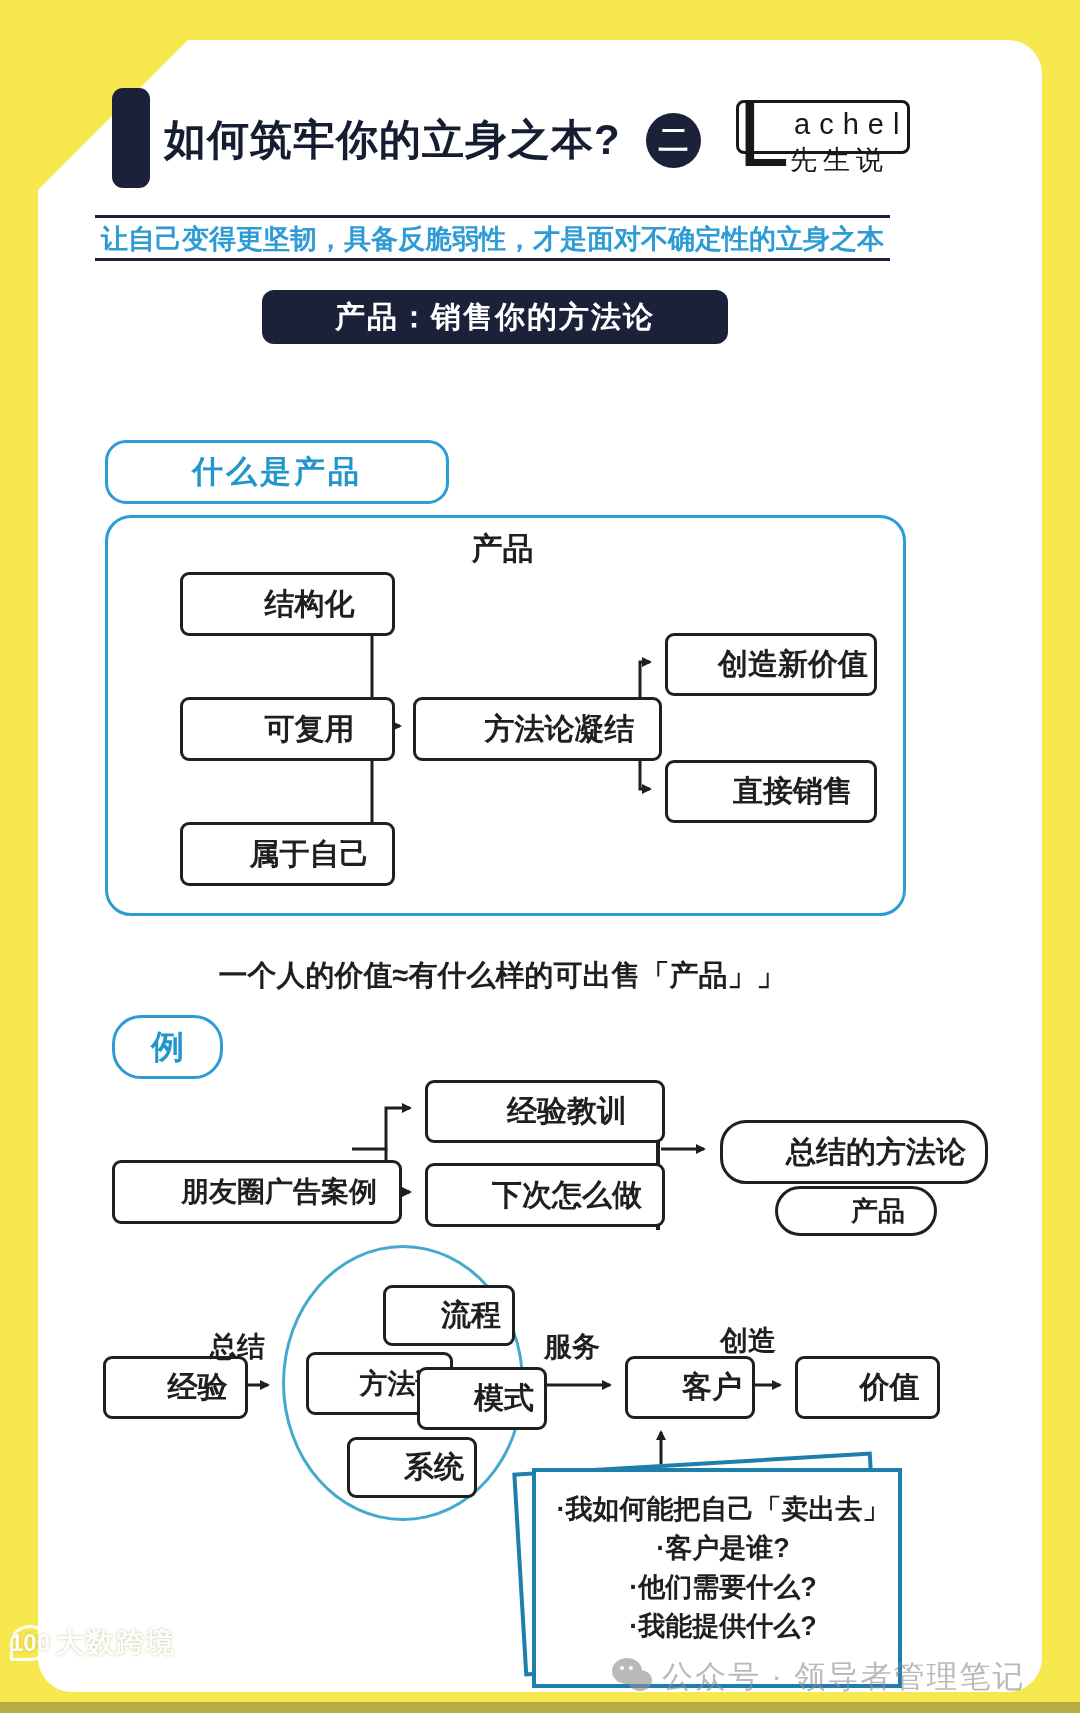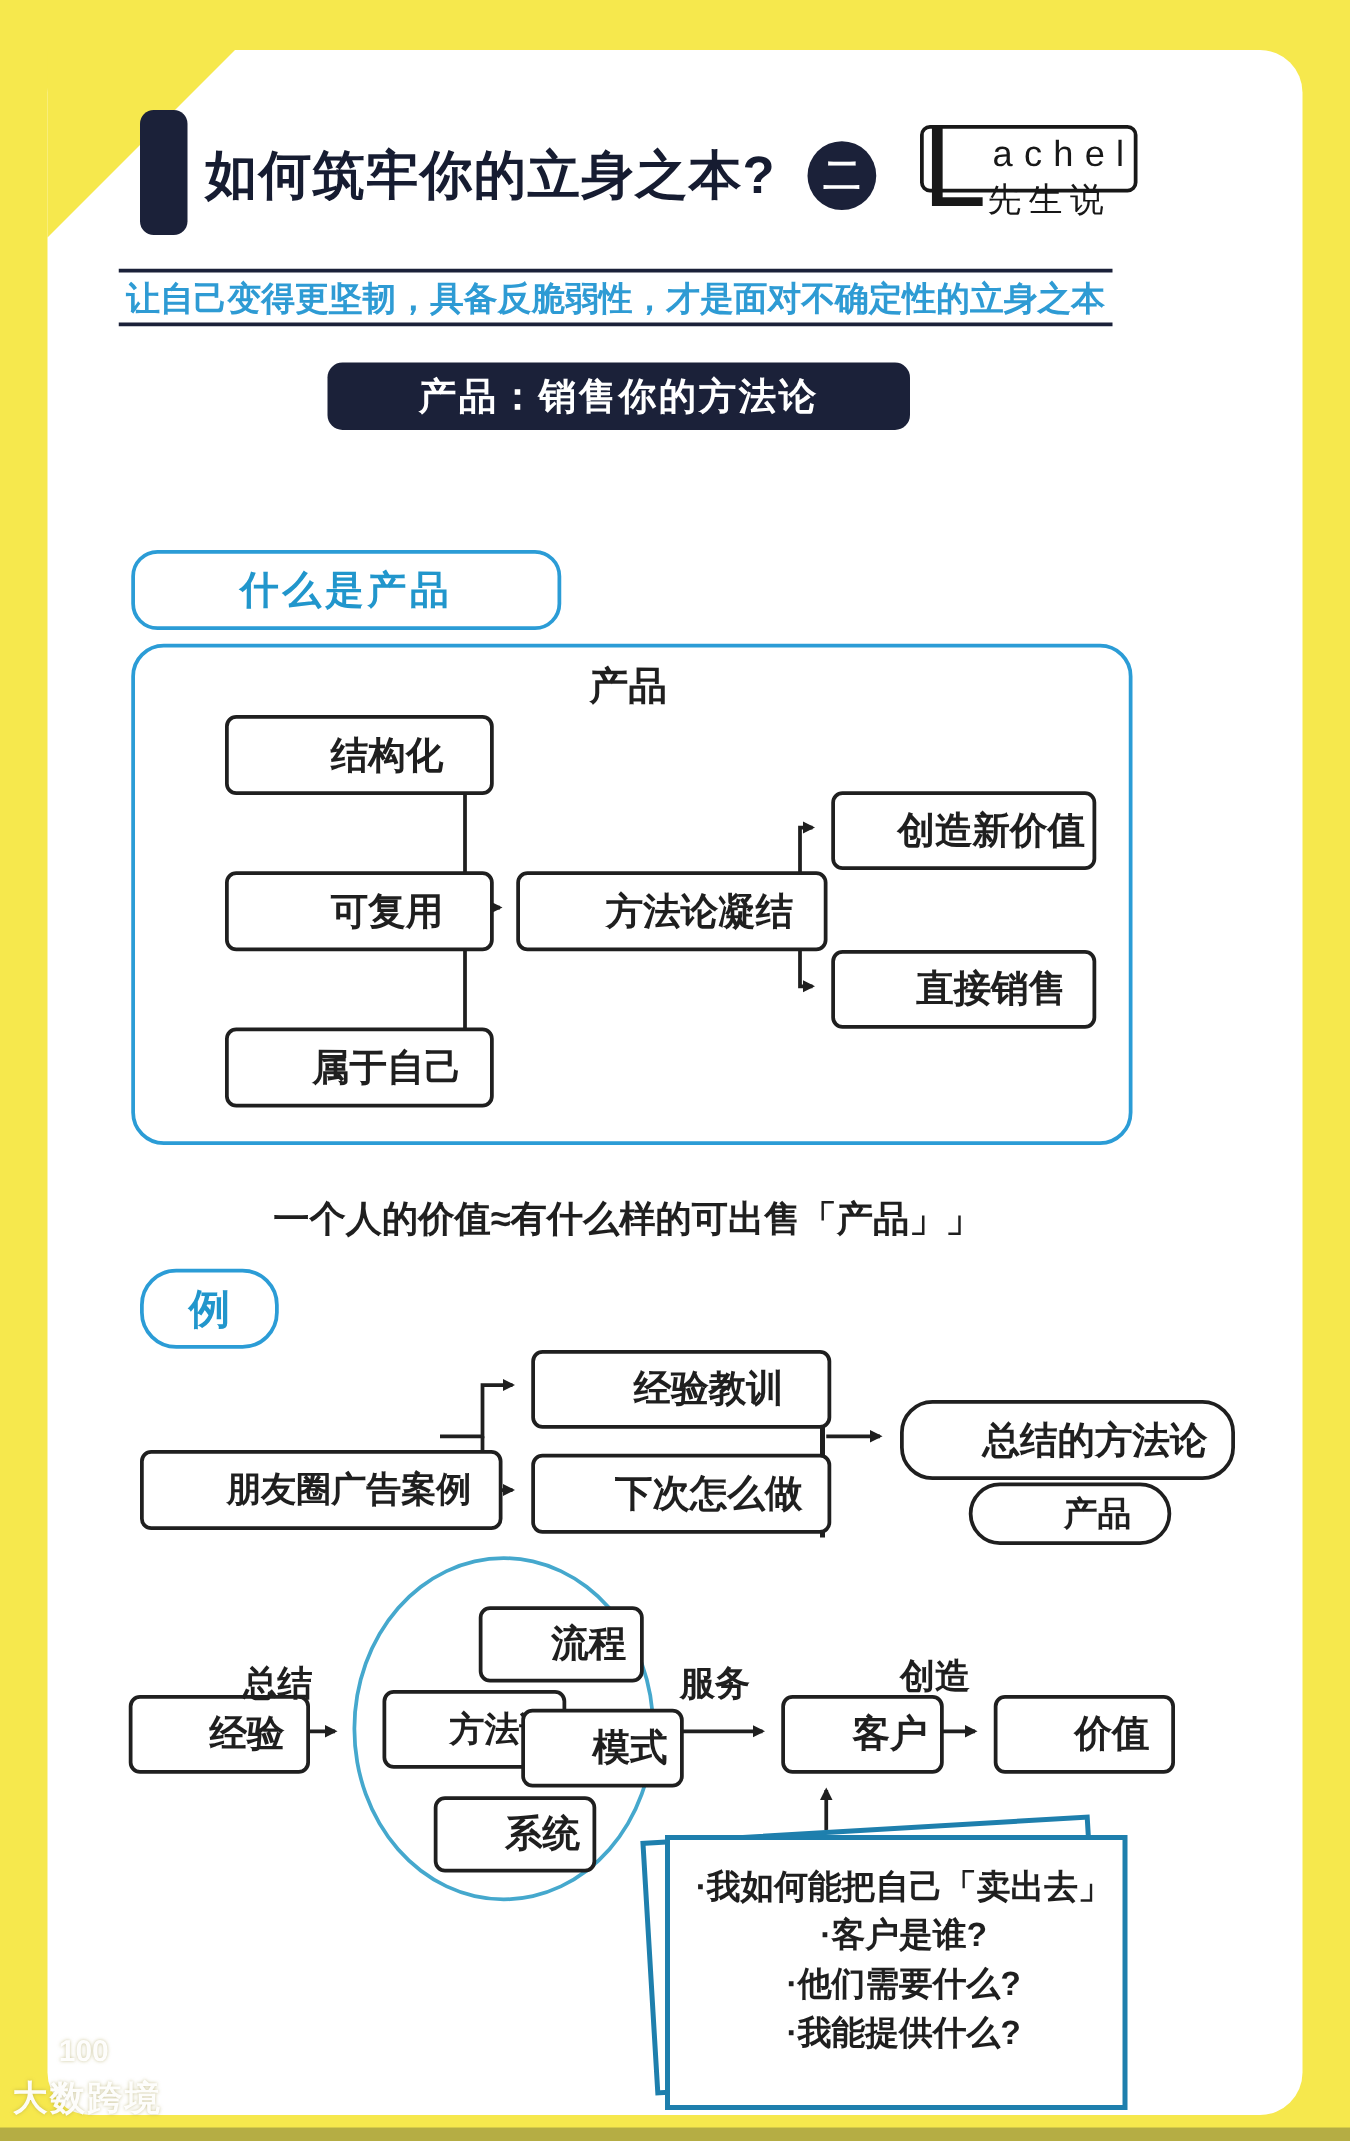--- a/index.html
+++ b/index.html
@@ -52,21 +52,21 @@
 
   
   #wm-wechat{position:absolute;left:612px;top:1656px;display:flex;align-items:center;opacity:.62;}
   #wechat-icon{width:42px;height:38px;position:relative;margin-right:8px;}
   #wechat-icon .b1{position:absolute;left:0;top:0;width:30px;height:26px;background:#8f8f8f;border-radius:50%;}
   #wechat-icon .b2{position:absolute;left:16px;top:12px;width:24px;height:21px;background:#8f8f8f;border-radius:50%;}
   #wechat-icon .d1,#wechat-icon .d2{position:absolute;width:4px;height:4px;background:#fff;border-radius:50%;top:8px;}
   #wechat-icon .d1{left:8px;} #wechat-icon .d2{left:17px;}
   #wm-wechat-text{color:#8f8f8f;font-size:31px;letter-spacing:2px;white-space:nowrap;}
   #wm-dashu{position:absolute;left:10px;top:1624px;display:flex;align-items:center;color:rgba(255,255,255,.95);
-    text-shadow:0 0 3px rgba(160,150,70,.55);flex-direction:column;}
+    text-shadow:0 0 3px rgba(160,150,70,.55);}
   #dashu-logo{font-size:24px;font-weight:700;border:3px solid rgba(255,255,255,.95);border-radius:50% 50% 50% 10%;
     width:34px;height:30px;display:flex;align-items:center;justify-content:center;margin-right:6px;}
   #wm-dashu-text{font-size:28px;font-weight:700;letter-spacing:2px;}
 
   svg.connectors{position:absolute;left:0;top:0;pointer-events:none;}
 </style>
 </head>
 <body>
 
 <div id="stage">
@@ -137,31 +137,40 @@
   <div id="cluster-circle"></div>
   <div class="node" style="left:383px;top:1285px;width:82px;height:55px;">流程</div>
   <div class="node" style="left:306px;top:1352px;width:97px;height:57px;font-size:28px;">方法论</div>
   <div class="node" style="left:417px;top:1367px;width:80px;height:57px;">模式</div>
   <div class="node" style="left:347px;top:1437px;width:80px;height:55px;">系统</div>
 
   <div class="node" style="left:103px;top:1356px;width:95px;height:57px;">经验</div>
   <div class="node" style="left:625px;top:1356px;width:80px;height:57px;">客户</div>
   <div class="node" style="left:795px;top:1356px;width:95px;height:57px;">价值</div>
 
-  <div class="flowlabel" style="left:190px;top:1328px;width:64px;">总结</div>
+  <div class="flowlabel" style="left:205px;top:1328px;width:64px;">总结</div>
   <div class="flowlabel" style="left:540px;top:1328px;width:64px;">服务</div>
   <div class="flowlabel" style="left:716px;top:1322px;width:64px;">创造</div>
 
   <div class="sheet" id="sheet-back"></div>
   <div class="sheet" id="sheet-front">
     <div class="note-line">·我如何能把自己「卖出去」</div>
     <div class="note-line">·客户是谁?</div>
     <div class="note-line">·他们需要什么?</div>
     <div class="note-line">·我能提供什么?</div>
   </div>
 
+  <div id="wm-wechat">
+    <div id="wechat-icon">
+      <div class="b1"></div>
+        <div class="d1"></div>
+        <div class="d2"></div>
+        <div class="b2"></div>
+    </div>
+    <div id="wm-wechat-text">公众号 · 领导者管理笔记</div>
+  </div>
   <div id="wm-dashu">
     <div id="dashu-logo">100</div>
     <div id="wm-dashu-text">大数跨境</div>
   </div>
 
   <div id="bottom-strip"></div>
 </div>
 
 </body></html>

